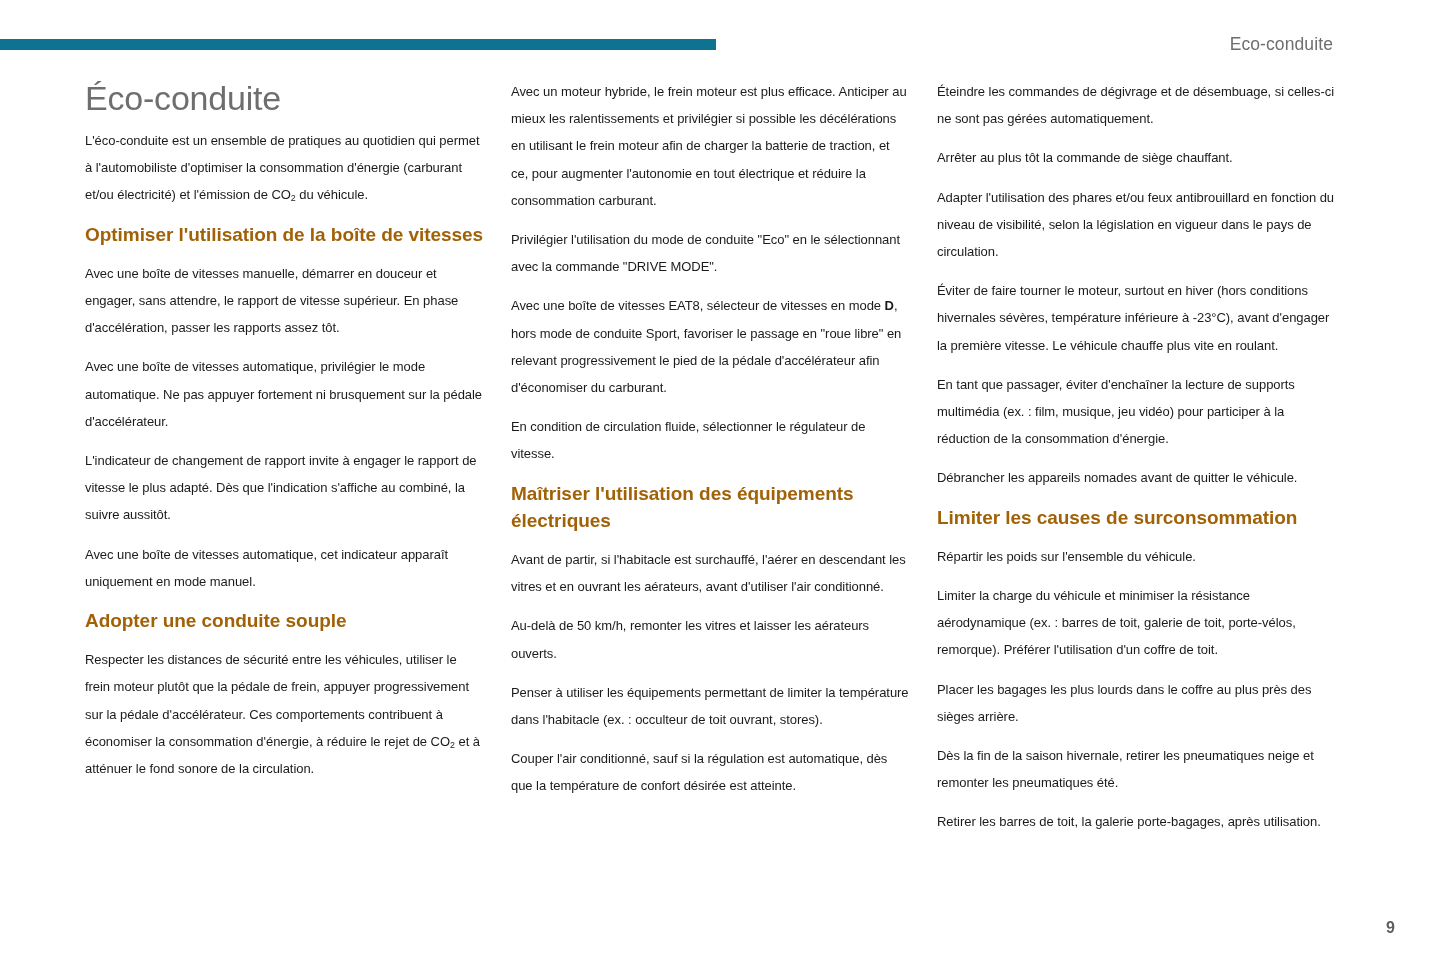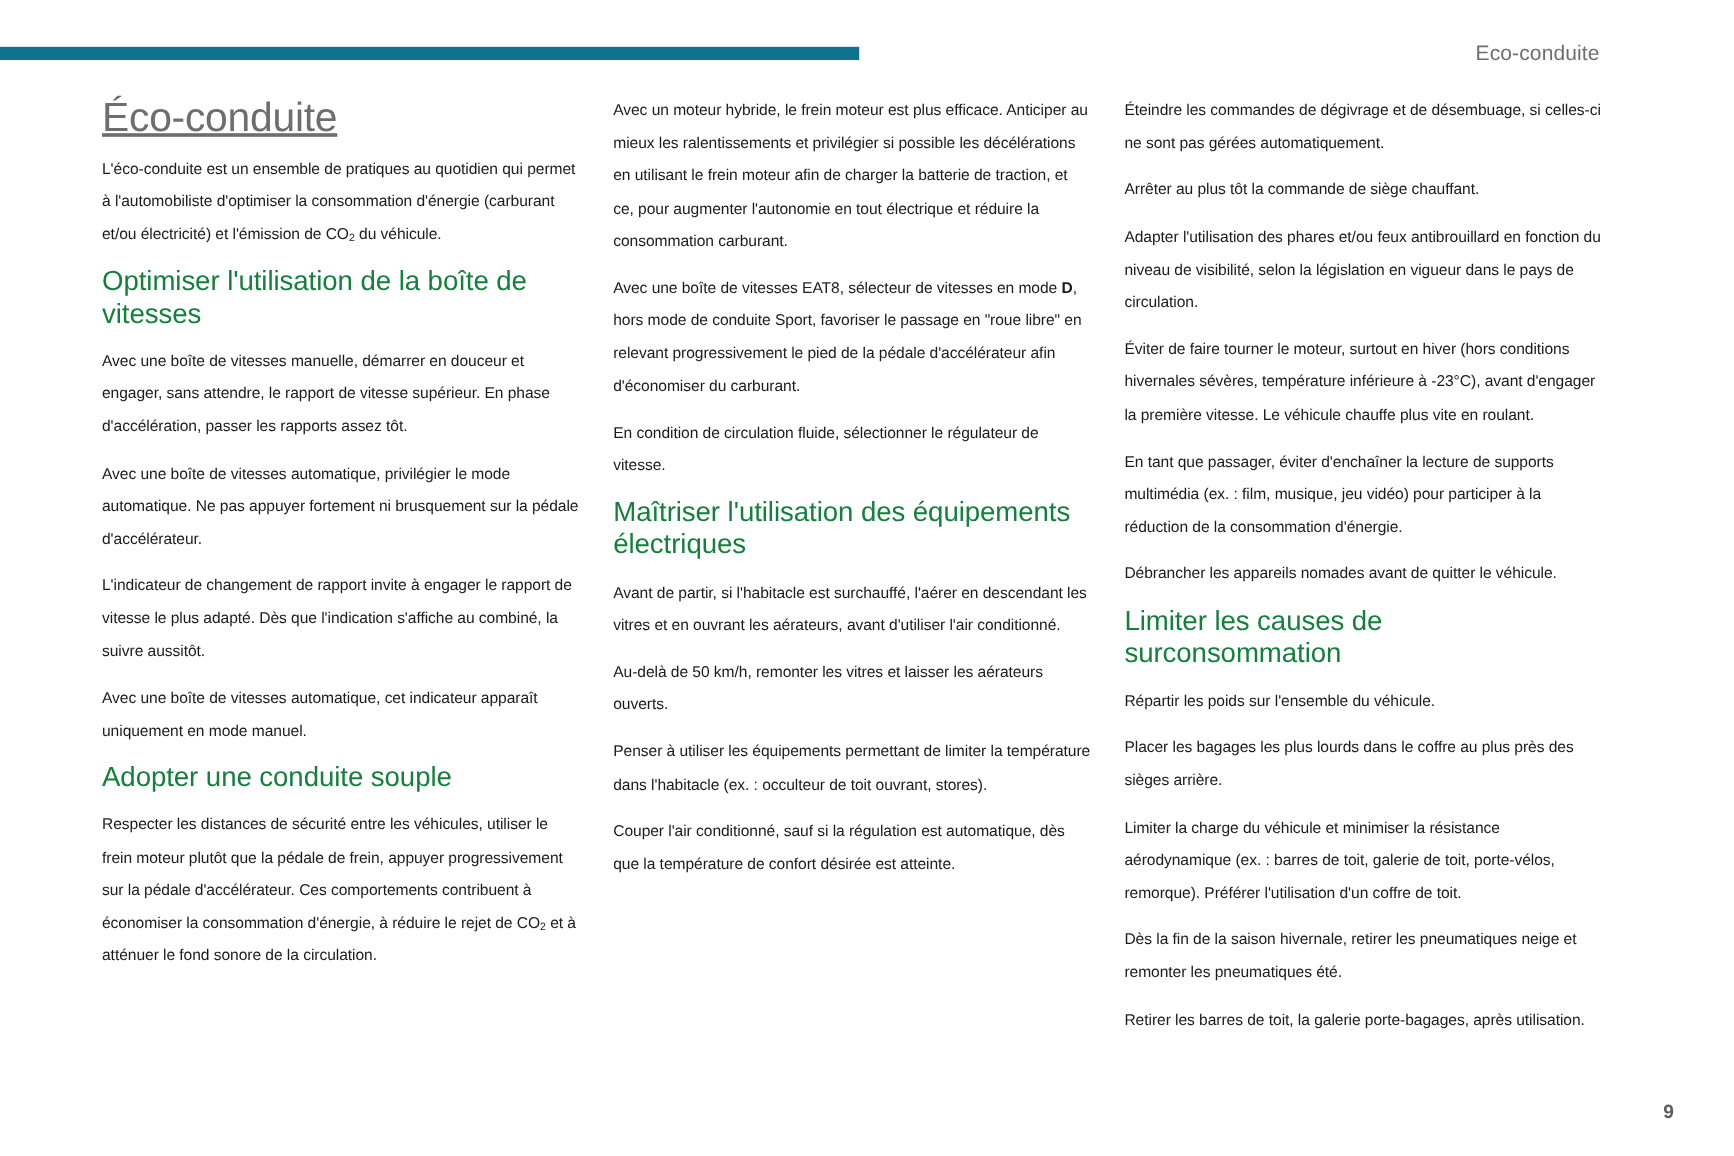--- a/index.html
+++ b/index.html
@@ -59,36 +59,35 @@
     width: 399px;
     flex: 0 0 399px;
   }
   .doc-title {
     font-size: 34px;
     font-weight: normal;
     color: #6e6e6e;
     margin: 0 0 9px 0;
     line-height: 40px;
     letter-spacing: -0.2px;
-    text-decoration: underline;
   }
   p.body {
     margin: 0;
     font-size: 13px;
     line-height: 27.2px;
     color: #1b1b1b;
     text-align: left;
     letter-spacing: -0.05px;
   }
   h2.sub {
     margin: 7px 0 6px 0;
-    font-size: 23px;
+    font-size: 19px;
     line-height: 27.2px;
-    font-weight: normal;
-    color: #15803d;
+    font-weight: bold;
+    color: #a16207;
     letter-spacing: -0.05px;
   }
   .column .block + .block { margin-top: 12px; }
   sub {
     font-size: 0.68em;
     vertical-align: -0.25em;
     line-height: 0;
   }
   b { font-weight: bold; }
 </style>
@@ -118,20 +117,21 @@
       <p class="body block">Avec une boîte de vitesses automatique, cet indicateur apparaît uniquement en mode manuel.</p>
 
       <h2 class="sub block">Adopter une conduite souple</h2>
 
       <p class="body block"><span>Respecter les distances de sécurité entre les véhicules, utiliser le frein moteur plutôt que la pédale de frein, appuyer progressivement sur la pédale d'accélérateur. Ces comportements contribuent à économiser la consommation d'énergie, à réduire le rejet de CO</span><sub>2</sub><span> et à atténuer le fond sonore de la circulation.</span></p>
     </div>
 
     <div class="column">
       <p class="body block">Avec un moteur hybride, le frein moteur est plus efficace. Anticiper au mieux les ralentissements et privilégier si possible les décélérations en utilisant le frein moteur afin de charger la batterie de traction, et ce, pour augmenter l'autonomie en tout électrique et réduire la consommation carburant.</p>
 
+      <p class="body block">Privilégier l'utilisation du mode de conduite "Eco" en le sélectionnant avec la commande "DRIVE MODE".</p>
 
       <p class="body block"><span>Avec une boîte de vitesses EAT8, sélecteur de vitesses en mode </span><b>D</b><span>, hors mode de conduite Sport, favoriser le passage en "roue libre" en relevant progressivement le pied de la pédale d'accélérateur afin d'économiser du carburant.</span></p>
 
       <p class="body block">En condition de circulation fluide, sélectionner le régulateur de vitesse.</p>
 
       <h2 class="sub block">Maîtriser l'utilisation des équipements électriques</h2>
 
       <p class="body block">Avant de partir, si l'habitacle est surchauffé, l'aérer en descendant les vitres et en ouvrant les aérateurs, avant d'utiliser l'air conditionné.</p>
 
       <p class="body block">Au-delà de 50 km/h, remonter les vitres et laisser les aérateurs ouverts.</p>
@@ -151,23 +151,23 @@
       <p class="body block">Éviter de faire tourner le moteur, surtout en hiver (hors conditions hivernales sévères, température inférieure à -23°C), avant d'engager la première vitesse. Le véhicule chauffe plus vite en roulant.</p>
 
       <p class="body block">En tant que passager, éviter d'enchaîner la lecture de supports multimédia (ex. : film, musique, jeu vidéo) pour participer à la réduction de la consommation d'énergie.</p>
 
       <p class="body block">Débrancher les appareils nomades avant de quitter le véhicule.</p>
 
       <h2 class="sub block">Limiter les causes de surconsommation</h2>
 
       <p class="body block">Répartir les poids sur l'ensemble du véhicule.</p>
 
+      <p class="body block">Limiter la charge du véhicule et minimiser la résistance aérodynamique (ex. : barres de toit, galerie de toit, porte-vélos, remorque). Préférer l'utilisation d'un coffre de toit.</p>
+
       <p class="body block">Placer les bagages les plus lourds dans le coffre au plus près des sièges arrière.</p>
-
-      <p class="body block">Limiter la charge du véhicule et minimiser la résistance aérodynamique (ex. : barres de toit, galerie de toit, porte-vélos, remorque). Préférer l'utilisation d'un coffre de toit.</p>
 
       <p class="body block">Dès la fin de la saison hivernale, retirer les pneumatiques neige et remonter les pneumatiques été.</p>
 
       <p class="body block">Retirer les barres de toit, la galerie porte-bagages, après utilisation.</p>
     </div>
 
   </div>
 
   <div class="page-number">9</div>
 

